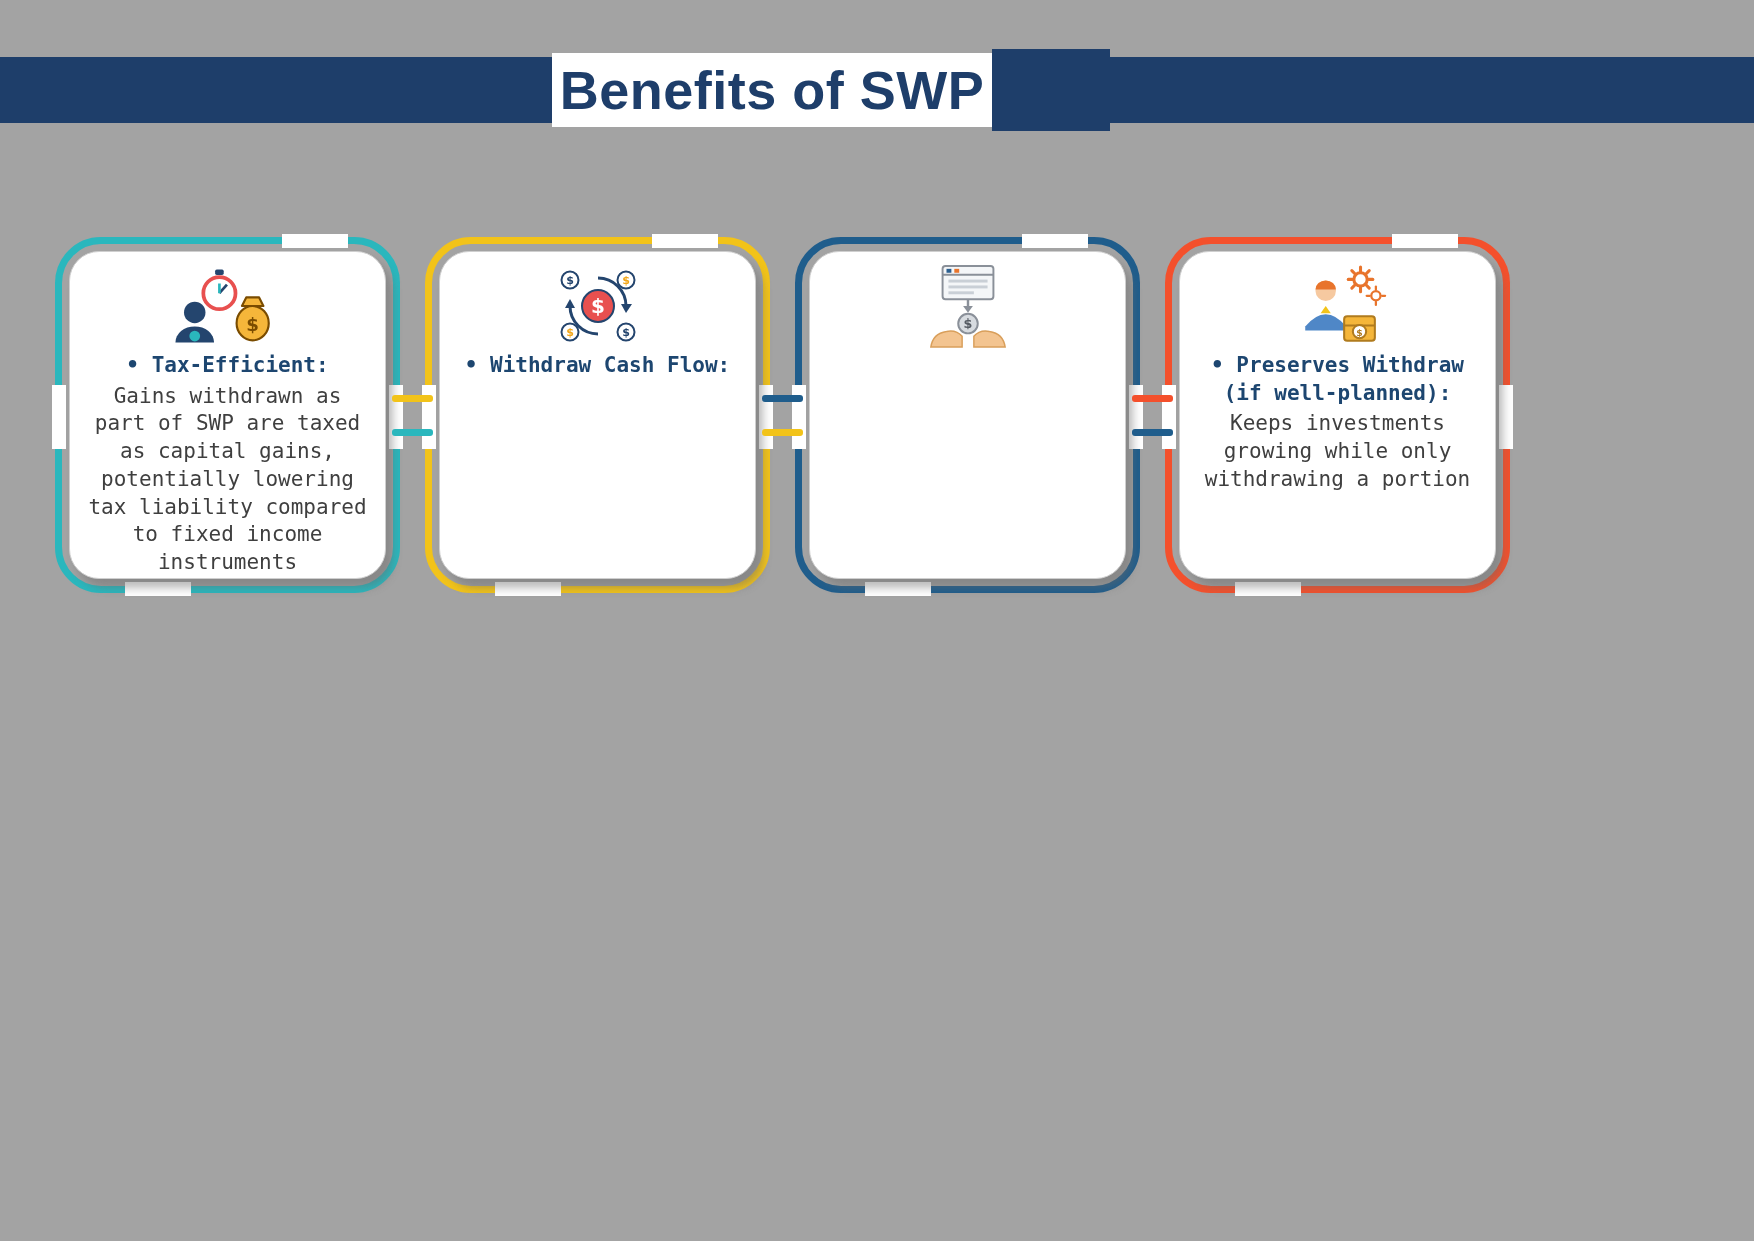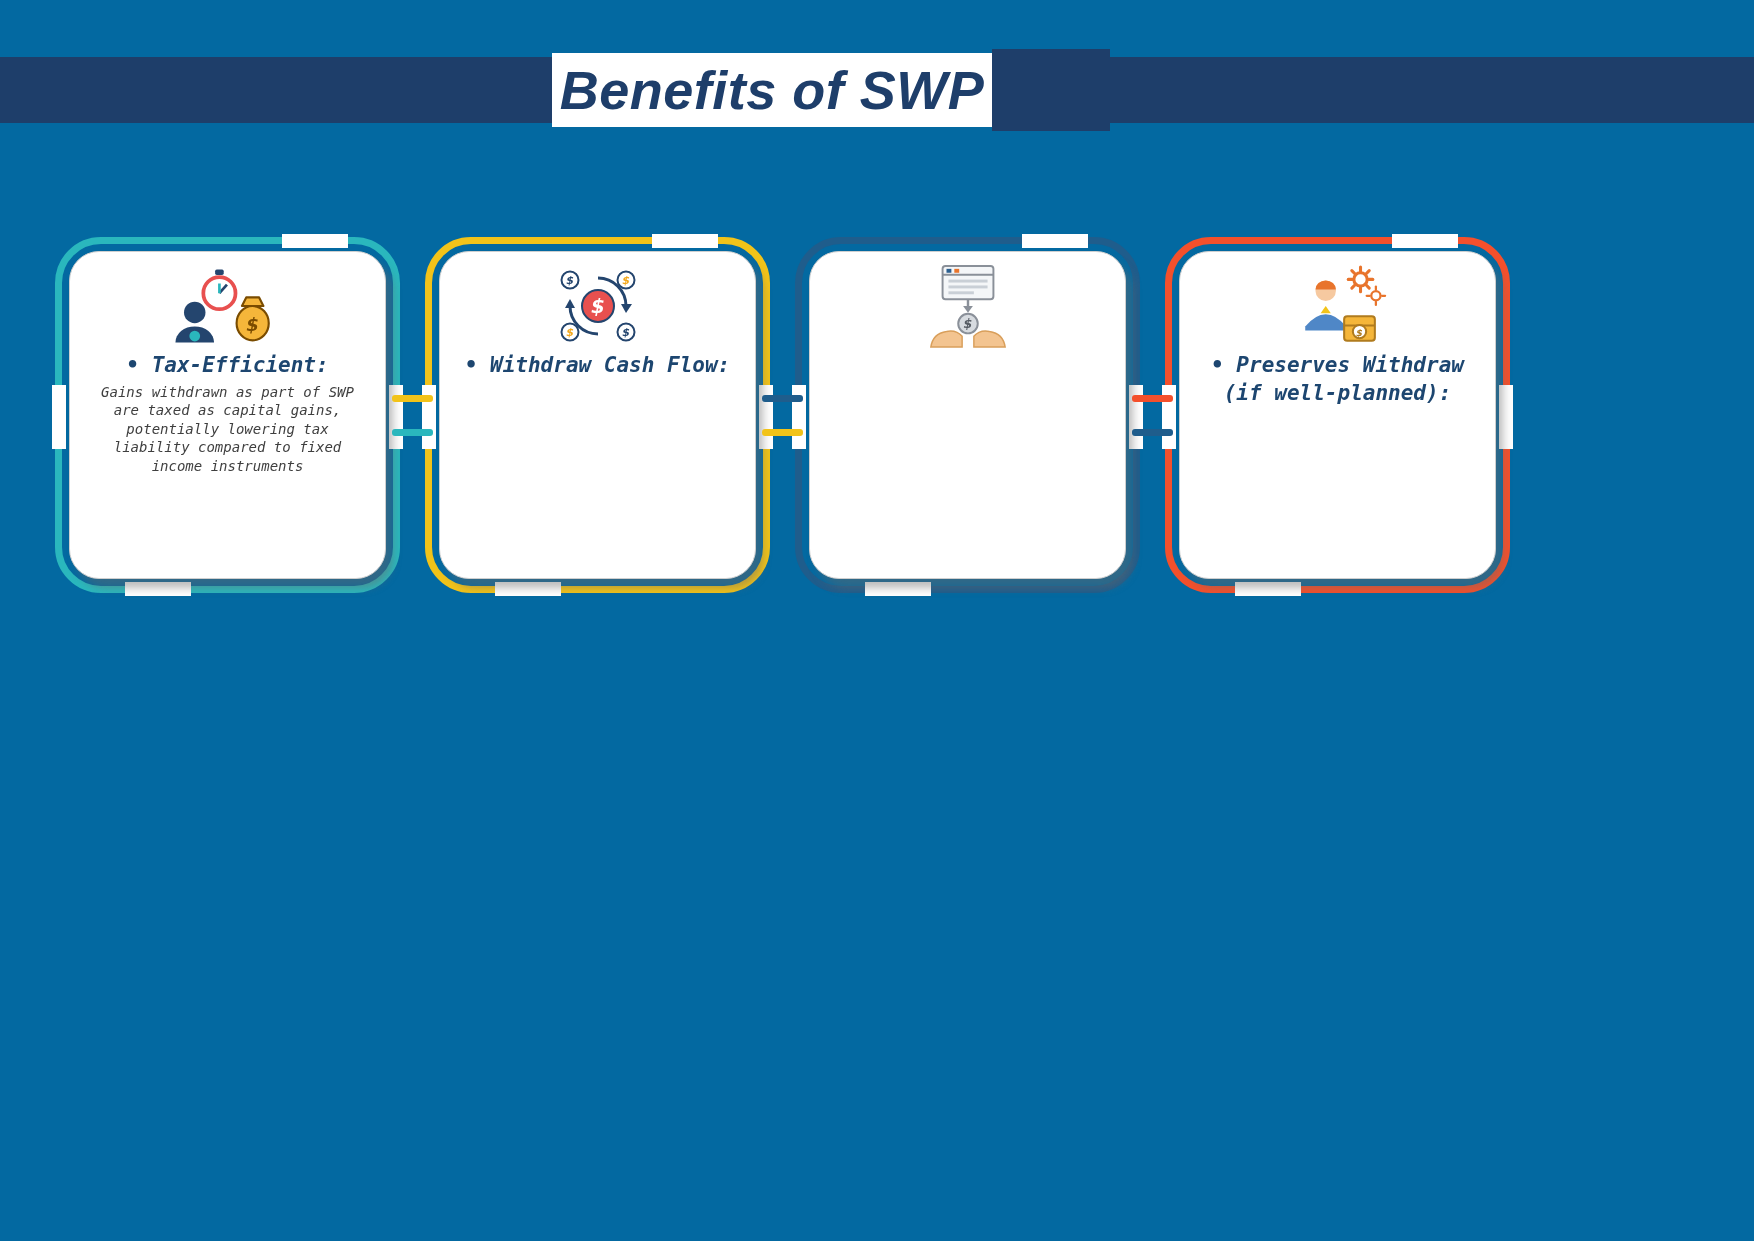--- a/index.html
+++ b/index.html
@@ -1,23 +1,22 @@
 <!DOCTYPE html>
 <html><head>
 <meta charset="utf-8">
 <style>
   html, body { margin: 0; padding: 0; background: #fff; }
   .slide {
     position: relative;
     width: 1754px;
     height: 1241px;
-    background: #0369a1;
+    background: #a3a3a3;
     overflow: hidden;
     font-family: "DejaVu Sans Mono", monospace;
-    font-style: italic;
   }
 
   
   .banner {
     position: absolute;
     left: 0; top: 57px;
     width: 100%; height: 66px;
     background: var(--banner, #1e3e6a);
   }
   .title-box {
@@ -89,21 +88,21 @@
   .card-title {
     font-weight: 700;
     color: var(--card-title, #1d4670);
     font-size: 21px;
     line-height: 1.32;
     white-space: pre-line;
     text-align: center;
   }
   .card-text {
     color: var(--body-text, #3f3f3f);
-    font-size: 14px;
+    font-size: 21px;
     line-height: 1.32;
     margin-top: 3px;
   }
 
   
   .connector {
     position: absolute;
     top: 395px;
     width: 41px; height: 43px;
     z-index: 4;
@@ -244,20 +243,21 @@
           <path d="M28 26 a10 9 0 0 1 20 0 z" fill="#e8742c"></path>
           <path d="M18 62 q20 -24 40 0 l0 4 l-40 0 z" fill="#4f87c7"></path>
           <polygon points="38,42 33,49 43,49" fill="#f2c319"></polygon>
           <rect x="56" y="52" width="30" height="24" rx="3" fill="#f5b63a" stroke="#b07b1e" stroke-width="2"></rect>
           <line x1="56" y1="61" x2="86" y2="61" stroke="#b07b1e" stroke-width="2"></line>
           <circle cx="71" cy="67" r="6.5" fill="#fff" stroke="#b07b1e" stroke-width="2"></circle>
           <text x="71" y="71" font-size="9" font-weight="bold" fill="#b07b1e" text-anchor="middle" font-family="'DejaVu Sans', sans-serif">$</text>
         </svg>
       </div>
       <div class="card-title">• Preserves Withdraw (if well-planned):</div>
+      <div class="card-text">Keeps investments growing while only withdrawing a portion</div>
     </div>
   </div>
 
   <div class="connector conn-0">
     <div class="arm arm-top" style="background: rgb(242, 195, 25);"></div>
     <div class="arm arm-bottom" style="background: rgb(42, 183, 189);"></div>
   </div>
   <div class="connector conn-1">
     <div class="arm arm-top" style="background: rgb(31, 93, 140);"></div>
     <div class="arm arm-bottom" style="background: rgb(242, 195, 25);"></div>

